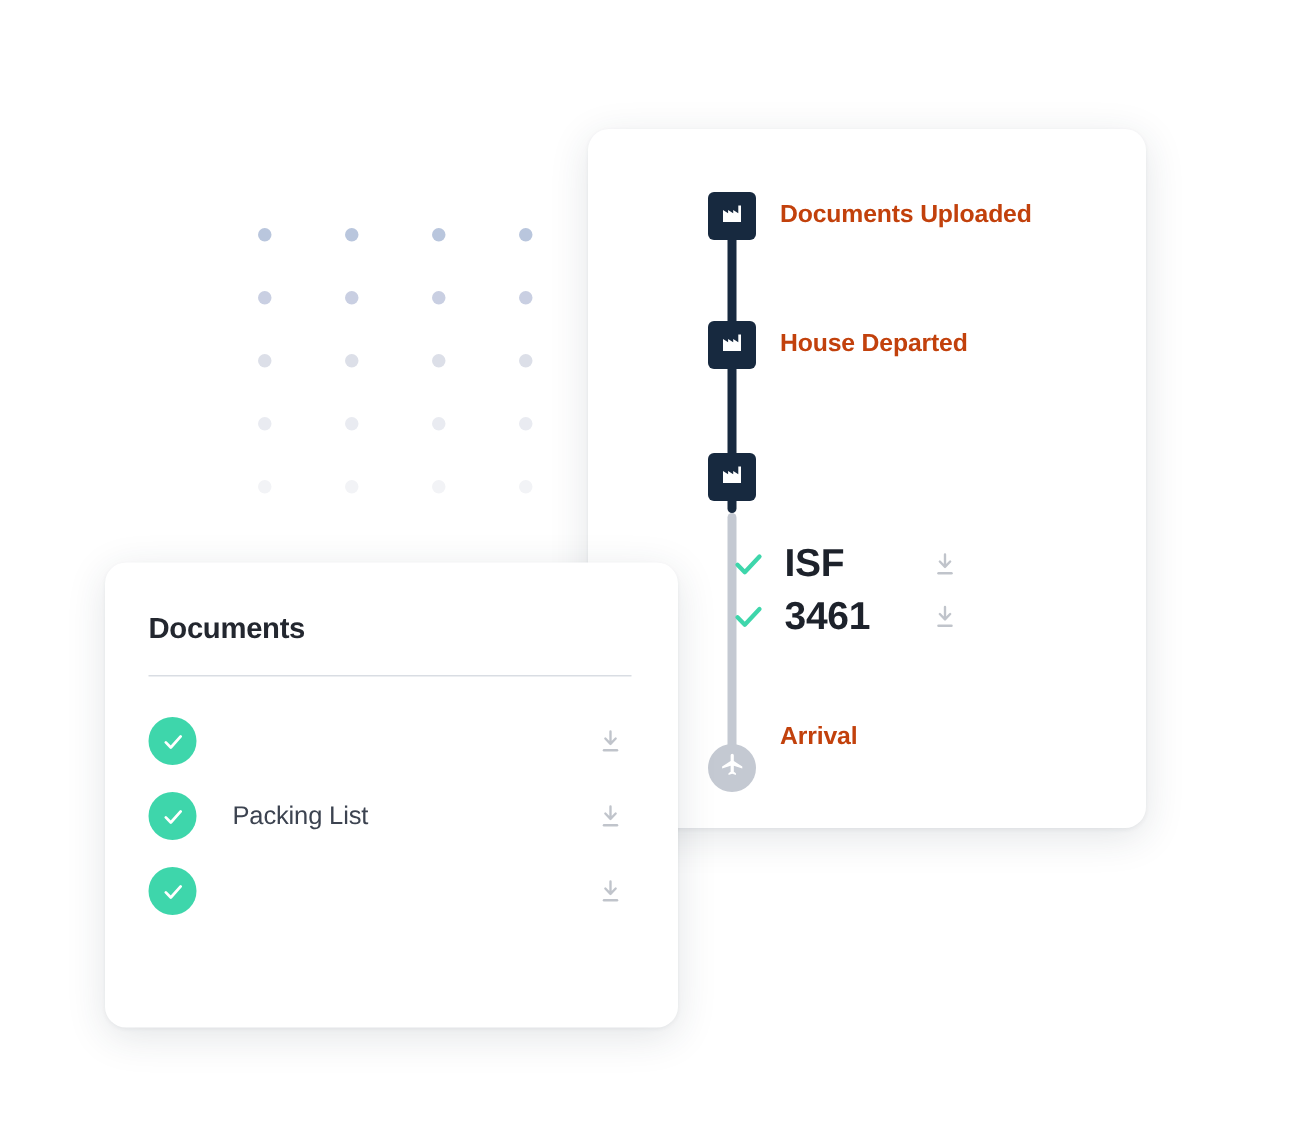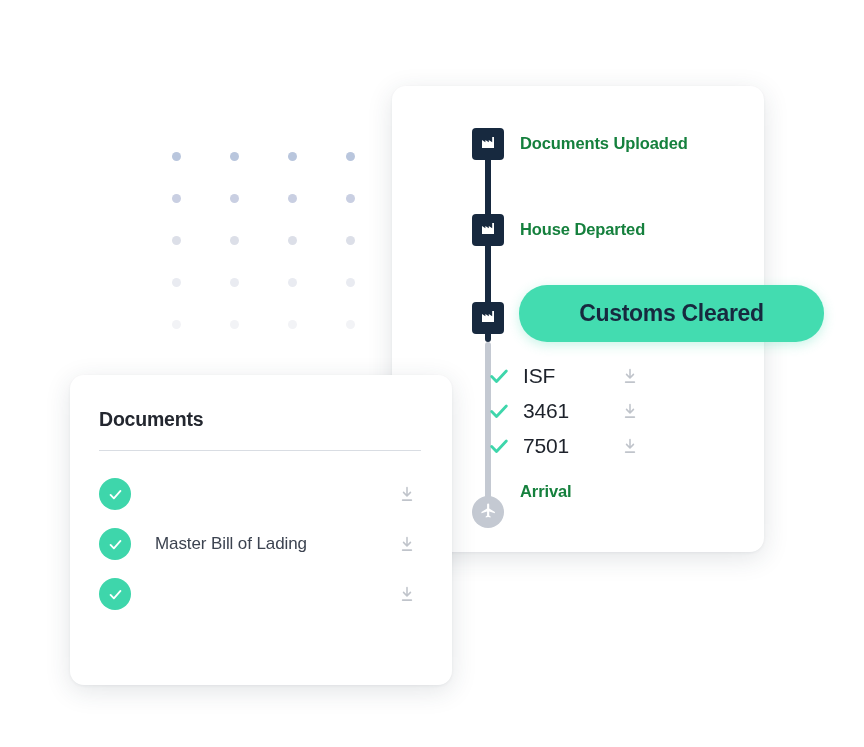--- a/index.html
+++ b/index.html
@@ -61,21 +61,21 @@
   }
   .tl-node.plane{
     border-radius:50%;
     background:#c4c9d2;
   }
   .tl-label{
     position:absolute;
     left:48px;
     font-size:16.5px;
     font-weight:bold;
-    color:#15803d;
+    color:#c2410c;
     white-space:nowrap;
     letter-spacing:-0.1px;
   }
 
   
   .pill{
     position:absolute;
     background:#43dcb0;
     border-radius:28px;
     display:flex;align-items:center;justify-content:center;
@@ -93,22 +93,22 @@
     width:220px;
   }
   .customs-row{
     position:relative;
     height:35px;
     display:flex;align-items:center;
   }
   .customs-check{width:22px;height:22px;flex:0 0 22px;}
   .customs-name{
     margin-left:13px;
-    font-size:21px;
-    font-weight:normal;
+    font-size:26px;
+    font-weight:bold;
     color:#1d222b;
     letter-spacing:-0.2px;
     min-width:72px;
   }
   .customs-dl{margin-left:26px;width:18px;height:18px;opacity:.62;}
 
   
   #documents-card{
     left:70px; top:375px;
     width:382px; height:310px;
@@ -222,50 +222,37 @@
       <div class="tl-node plane" style="top:368px;">
         <span>
           <svg width="17" height="17" viewBox="0 0 24 24">
             <path d="M21 16v-2l-8-5V3.5a1.5 1.5 0 0 0-3 0V9l-8 5v2l8-2.5V19l-2 1.5V22l3.5-1 3.5 1v-1.5L13 19v-5.5z" fill="#ffffff"></path>
           </svg>
         </span>
       </div>
       <div class="tl-label" style="top:354px;">Arrival</div>
     </div>
 
-    <div class="pill" style="left:127px; top:199px; width:305px; height:57px;">
-      <span>Customs Cleared</span>
-    </div>
 
     <div class="customs-list" id="customs-list">
         <div class="customs-row">
           <span class="customs-check"><span><svg width="22" height="22" viewBox="0 0 24 24">
                 <path d="M4 12.6l5.3 5.4L20 6.6" stroke="#3ed6ab" stroke-width="3.1" fill="none" stroke-linecap="round" stroke-linejoin="round"></path>
               </svg></span></span>
           <span class="customs-name">ISF</span>
           <span class="customs-dl"><span><svg width="18" height="18" viewBox="0 0 24 24">
                 <path d="M12 3.5v10.2M12 14.6l-4.6-4.8M12 14.6l4.6-4.8" stroke="#9aa1ac" stroke-width="2.1" stroke-linecap="round" stroke-linejoin="round" fill="none"></path>
                 <path d="M6.2 20.2h11.6" stroke="#9aa1ac" stroke-width="2.2" stroke-linecap="round"></path>
               </svg></span></span>
         </div>
         <div class="customs-row">
           <span class="customs-check"><span><svg width="22" height="22" viewBox="0 0 24 24">
                 <path d="M4 12.6l5.3 5.4L20 6.6" stroke="#3ed6ab" stroke-width="3.1" fill="none" stroke-linecap="round" stroke-linejoin="round"></path>
               </svg></span></span>
           <span class="customs-name">3461</span>
-          <span class="customs-dl"><span><svg width="18" height="18" viewBox="0 0 24 24">
-                <path d="M12 3.5v10.2M12 14.6l-4.6-4.8M12 14.6l4.6-4.8" stroke="#9aa1ac" stroke-width="2.1" stroke-linecap="round" stroke-linejoin="round" fill="none"></path>
-                <path d="M6.2 20.2h11.6" stroke="#9aa1ac" stroke-width="2.2" stroke-linecap="round"></path>
-              </svg></span></span>
-        </div>
-        <div class="customs-row">
-          <span class="customs-check"><span><svg width="22" height="22" viewBox="0 0 24 24">
-                <path d="M4 12.6l5.3 5.4L20 6.6" stroke="#3ed6ab" stroke-width="3.1" fill="none" stroke-linecap="round" stroke-linejoin="round"></path>
-              </svg></span></span>
-          <span class="customs-name">7501</span>
           <span class="customs-dl"><span><svg width="18" height="18" viewBox="0 0 24 24">
                 <path d="M12 3.5v10.2M12 14.6l-4.6-4.8M12 14.6l4.6-4.8" stroke="#9aa1ac" stroke-width="2.1" stroke-linecap="round" stroke-linejoin="round" fill="none"></path>
                 <path d="M6.2 20.2h11.6" stroke="#9aa1ac" stroke-width="2.2" stroke-linecap="round"></path>
               </svg></span></span>
         </div>
       </div>
 
   </div>
 
   <div class="card" id="documents-card">
@@ -282,21 +269,21 @@
                 <path d="M12 3.5v10.2M12 14.6l-4.6-4.8M12 14.6l4.6-4.8" stroke="#9aa1ac" stroke-width="2.1" stroke-linecap="round" stroke-linejoin="round" fill="none"></path>
                 <path d="M6.2 20.2h11.6" stroke="#9aa1ac" stroke-width="2.2" stroke-linecap="round"></path>
               </svg></span></span>
         </div>
         <div class="doc-row">
           <span class="doc-check">
             <svg width="17" height="17" viewBox="0 0 24 24">
               <path d="M5 12.6l4.7 4.8L19 7" stroke="#ffffff" stroke-width="2.6" fill="none" stroke-linecap="round" stroke-linejoin="round"></path>
             </svg>
           </span>
-          <span class="doc-name">Master Bill of Lading</span>
+          <span class="doc-name">Packing List</span>
           <span class="doc-dl"><span><svg width="18" height="18" viewBox="0 0 24 24">
                 <path d="M12 3.5v10.2M12 14.6l-4.6-4.8M12 14.6l4.6-4.8" stroke="#9aa1ac" stroke-width="2.1" stroke-linecap="round" stroke-linejoin="round" fill="none"></path>
                 <path d="M6.2 20.2h11.6" stroke="#9aa1ac" stroke-width="2.2" stroke-linecap="round"></path>
               </svg></span></span>
         </div>
         <div class="doc-row">
           <span class="doc-check">
             <svg width="17" height="17" viewBox="0 0 24 24">
               <path d="M5 12.6l4.7 4.8L19 7" stroke="#ffffff" stroke-width="2.6" fill="none" stroke-linecap="round" stroke-linejoin="round"></path>
             </svg>

